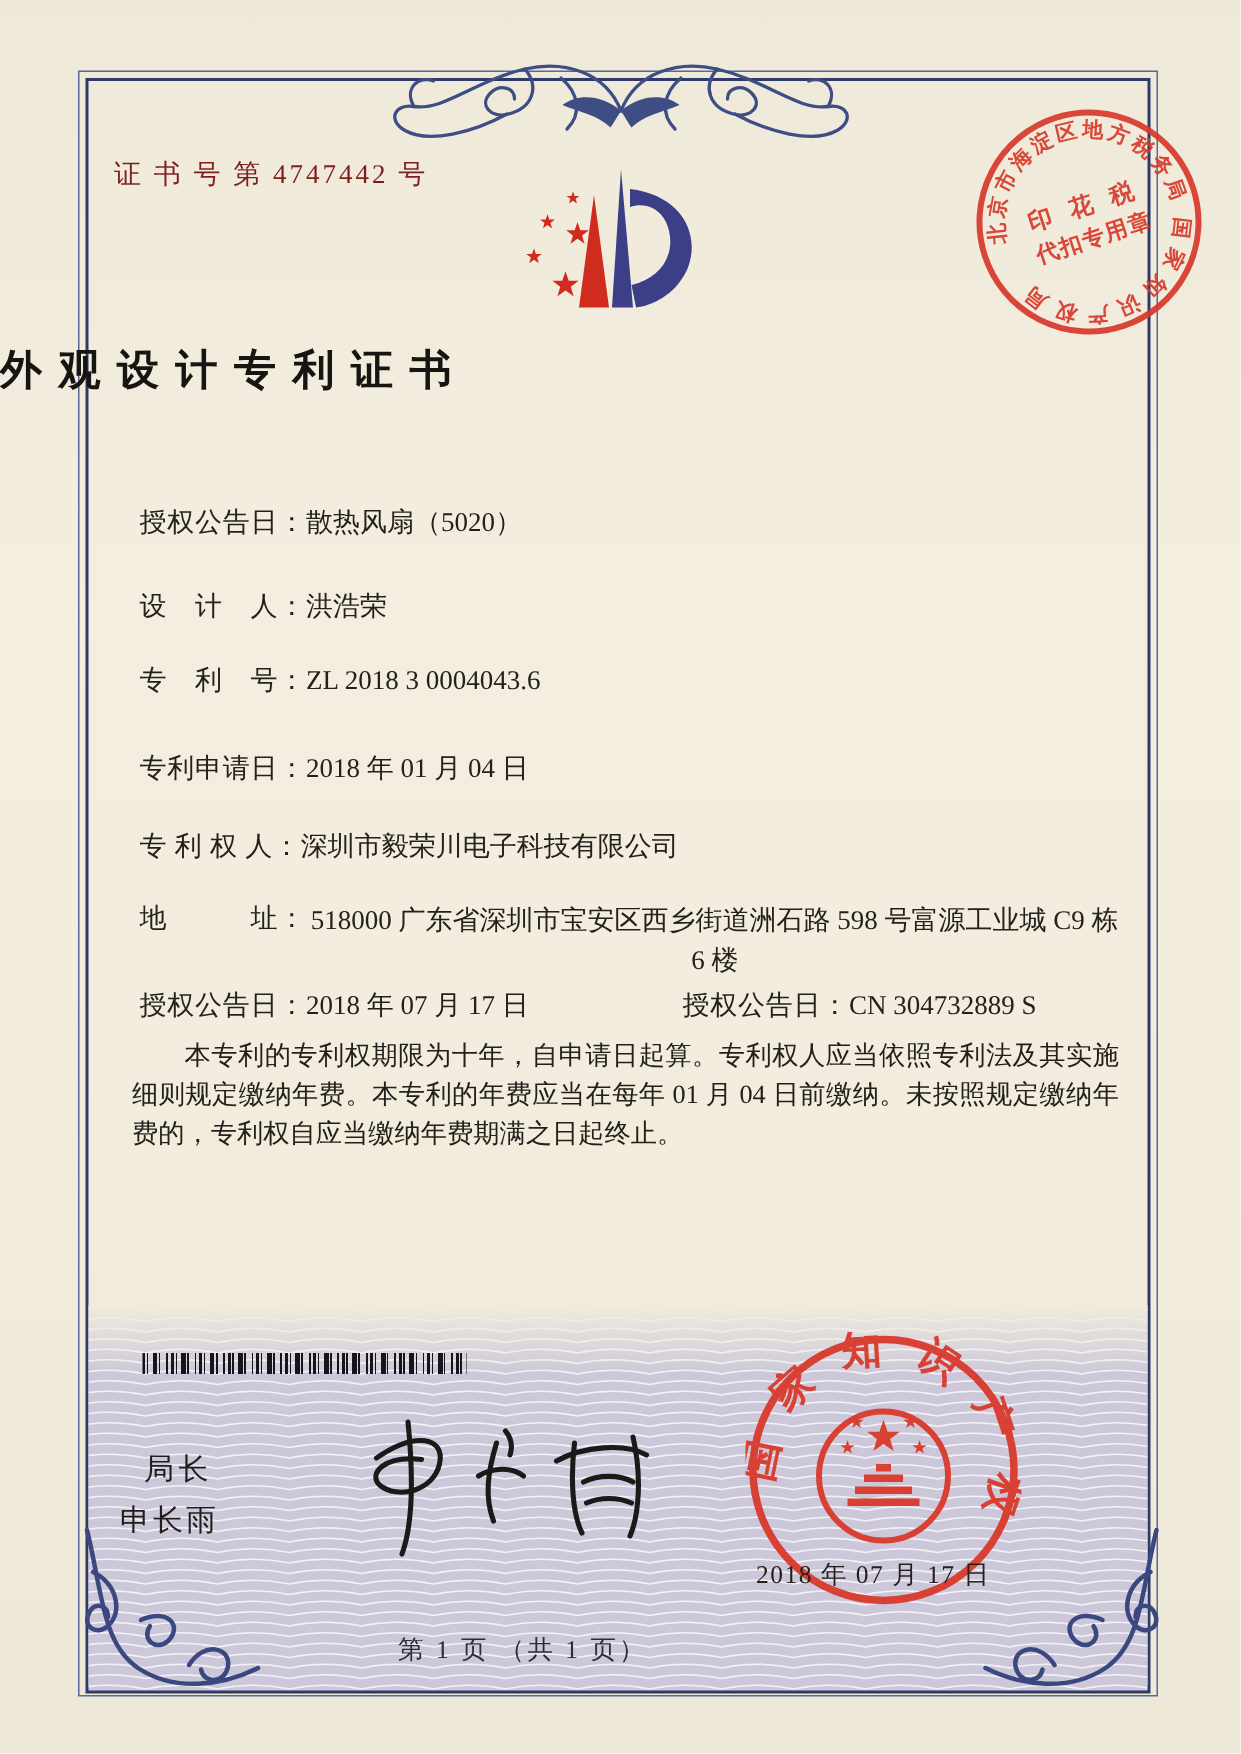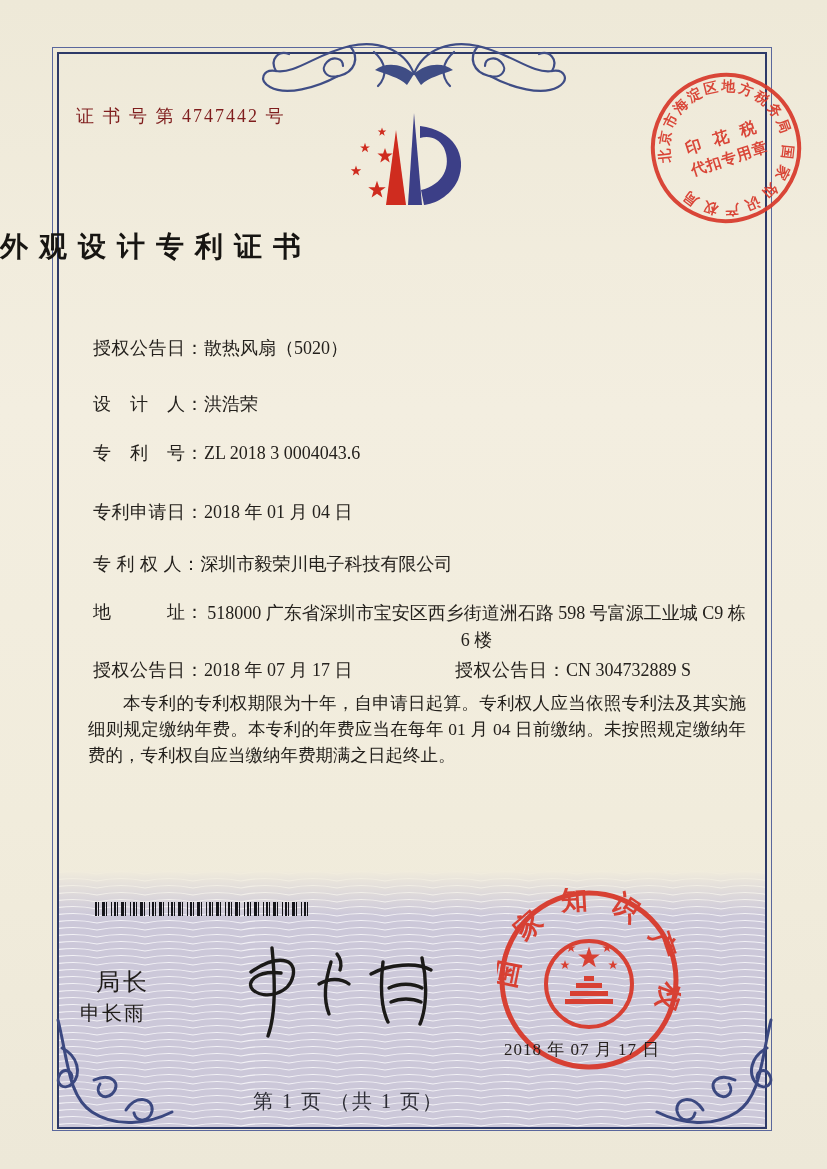--- a/index.html
+++ b/index.html
@@ -39,26 +39,26 @@
   .guilloche { position:absolute; left:59px; top:870px; width:706px; height:257px;
                background:#ccc8d9; overflow:hidden; }
   .guilloche::after { content:""; position:absolute; left:0; top:0; width:100%; height:46px;
                background:linear-gradient(180deg,#f1ecdc 0%,rgba(241,236,220,0) 100%); }
   .guilloche svg { position:absolute; left:0; top:0; }
   
   .barcode { position:absolute; left:95px; top:902px; width:216px; height:14px; z-index:3;
     background:
       repeating-linear-gradient(90deg,#15151a 0 2px,transparent 2px 3px,#15151a 3px 4px,transparent 4px 7px,#15151a 7px 10px,transparent 10px 11px,#15151a 11px 12px,transparent 12px 16px,#15151a 16px 17px,transparent 17px 19px); }
   
-  .sig-title { position:absolute; left:96px; top:966px; font-size:24px; letter-spacing:3px; color:#1f1c19; z-index:3; }
+  .sig-title { position:absolute; left:96px; top:966px; font-size:20px; letter-spacing:3px; color:#1f1c19; z-index:3; }
   .sig-name  { position:absolute; left:80px; top:1000px; font-size:20px; letter-spacing:2px; color:#1f1c19; z-index:3; }
   .sig-hand  { position:absolute; left:225px; top:940px; z-index:3; }
   
   .page-footer { position:absolute; left:0; top:1088px; width:697px; text-align:center;
-                 font-size:20px; letter-spacing:2px; color:#2c2c34; z-index:3; }
+                 font-size:17px; letter-spacing:2px; color:#2c2c34; z-index:3; }
   
   .ornament-top { position:absolute; left:254px; top:28px; z-index:2; }
   .corner { position:absolute; z-index:5; }
   .corner.left  { left:52px;  top:1018px; }
   .corner.right { left:652px; top:1018px; transform:scaleX(-1); }
   svg text { font-family:"Liberation Sans","DejaVu Sans",sans-serif; }
 </style>
 </head>
 <body>
 

